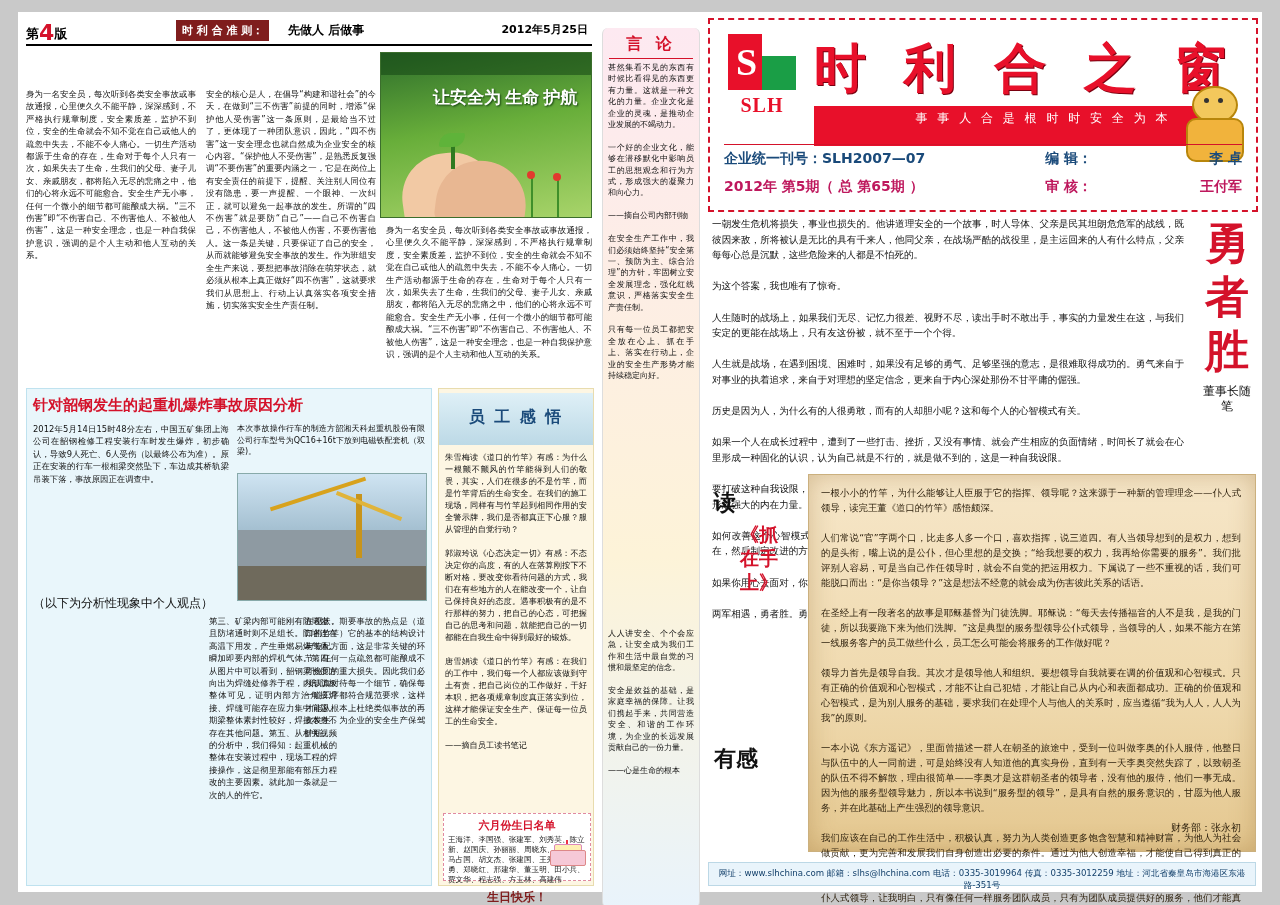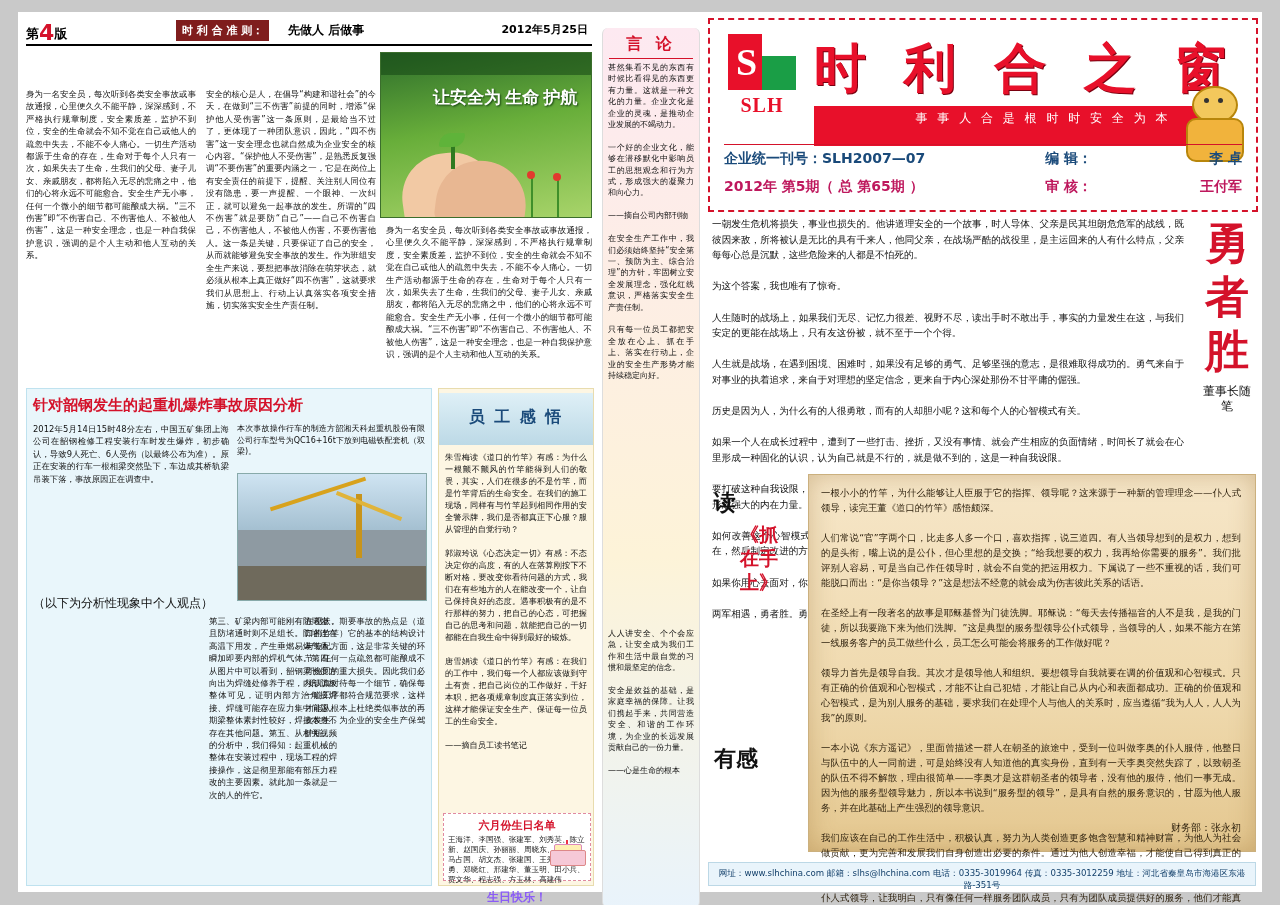--- a/index.html
+++ b/index.html
@@ -61,21 +61,21 @@
   .art2 .c3{position:absolute;left:278px;top:226px;width:120px;height:262px;}
   .art2 .note{position:absolute;left:6px;top:206px;width:196px;font-size:12px;color:#111;}
   .art3{position:absolute;left:420px;top:376px;width:154px;height:496px;background:#fdf6e3;border:1px solid #e8dcae;}
   .art3 .hd{position:absolute;left:0;top:4px;width:154px;height:52px;
     background:linear-gradient(180deg,#dff0f7,#bcd9e6);text-align:center;}
   .art3 .hd span{display:block;padding-top:14px;font-size:16px;font-weight:bold;color:#1a4a7a;letter-spacing:2px;}
   .art3 .c1{position:absolute;left:6px;top:62px;width:142px;height:356px;font-size:8.2px;line-height:12px;text-align:justify;}
   .bday{position:absolute;left:4px;top:424px;width:146px;height:66px;background:#fff;border:1px dashed #e08aa0;}
   .bday .t{text-align:center;font-size:11px;font-weight:bold;color:#d4122a;padding-top:4px;}
   .bday .names{font-size:7.6px;line-height:10px;color:#222;padding:2px 4px;}
-  .bday .wish{text-align:center;font-size:12px;font-weight:bold;color:#8b5cf6;padding-top:2px;}
+  .bday .wish{text-align:center;font-size:12px;font-weight:bold;color:#7f1d1d;padding-top:2px;}
   .cake{position:absolute;right:6px;top:26px;width:34px;height:26px;}
   .cake .base{position:absolute;left:0;bottom:0;width:34px;height:14px;background:#f6c9d7;border:1px solid #d88;border-radius:2px;}
   .cake .top{position:absolute;left:4px;bottom:13px;width:26px;height:7px;background:#fff0b3;border:1px solid #d8b;border-radius:2px;}
   .cake .candle{position:absolute;left:16px;bottom:19px;width:2px;height:7px;background:#e34;}
   
   .centercol{position:absolute;left:584px;top:16px;width:96px;height:880px;
     background:linear-gradient(180deg,#fde9f1,#fdf3d8 60%,#e9f3fb);border-left:1px solid #ddd;border-right:1px solid #ddd;border-radius:6px;}
   .cc-hd{position:absolute;left:0;top:6px;width:96px;text-align:center;}
   .cc-hd span{font-size:16px;font-weight:bold;color:#d4122a;letter-spacing:4px;}
   .cc-rule{position:absolute;left:6px;top:30px;width:84px;height:1px;background:#d4122a;}

